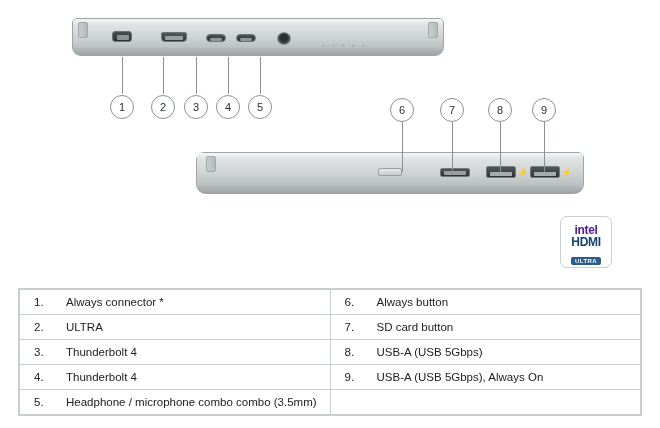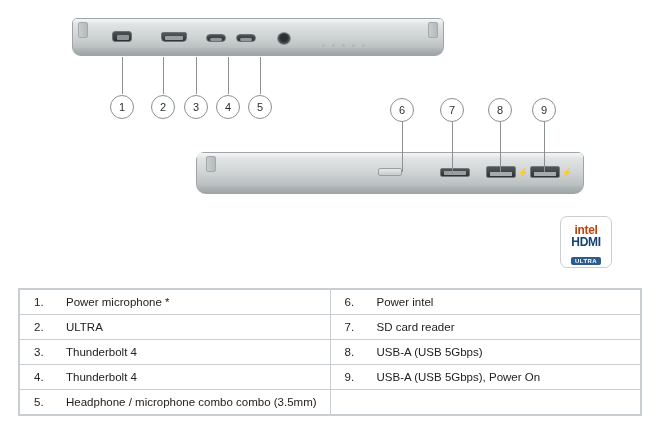--- a/index.html
+++ b/index.html
@@ -284,21 +284,21 @@
     border: 1px solid #c9ced2;
     border-radius: 7px;
     background: #ffffff;
     box-sizing: border-box;
     text-align: center;
     padding-top: 7px;
   }
   #intel-badge .b-intel {
     font-size: 12px;
     font-weight: bold;
-    color: #c2410c;
+    color: #4c1d95;
     letter-spacing: -0.3px;
     line-height: 12px;
   }
   #intel-badge .b-core {
     font-size: 12px;
     font-weight: bold;
     color: #13436e;
     letter-spacing: -0.3px;
     line-height: 13px;
   }
@@ -416,41 +416,41 @@
   <div class="b-intel">intel</div>
   <div class="b-core">HDMI</div>
   <div class="b-ultra">ULTRA</div>
 </div>
 
 <div id="legend">
   <table>
     <tbody>
       <tr>
         <td class="num">1.</td>
-        <td class="lbl">Power microphone *</td>
+        <td class="lbl">Always connector *</td>
         <td class="num">6.</td>
-        <td class="lbl">Power intel</td>
+        <td class="lbl">Always button</td>
       </tr>
       <tr>
         <td class="num">2.</td>
         <td class="lbl">ULTRA</td>
         <td class="num">7.</td>
-        <td class="lbl">SD card reader</td>
+        <td class="lbl">SD card button</td>
       </tr>
       <tr>
         <td class="num">3.</td>
         <td class="lbl">Thunderbolt 4</td>
         <td class="num">8.</td>
         <td class="lbl">USB-A (USB 5Gbps)</td>
       </tr>
       <tr>
         <td class="num">4.</td>
         <td class="lbl">Thunderbolt 4</td>
         <td class="num">9.</td>
-        <td class="lbl">USB-A (USB 5Gbps), Power On</td>
+        <td class="lbl">USB-A (USB 5Gbps), Always On</td>
       </tr>
       <tr>
         <td class="num">5.</td>
         <td class="lbl">Headphone / microphone combo combo (3.5mm)</td>
         <td class="num empty"></td>
         <td class="lbl empty"></td>
       </tr>
     </tbody>
   </table>
 </div>

